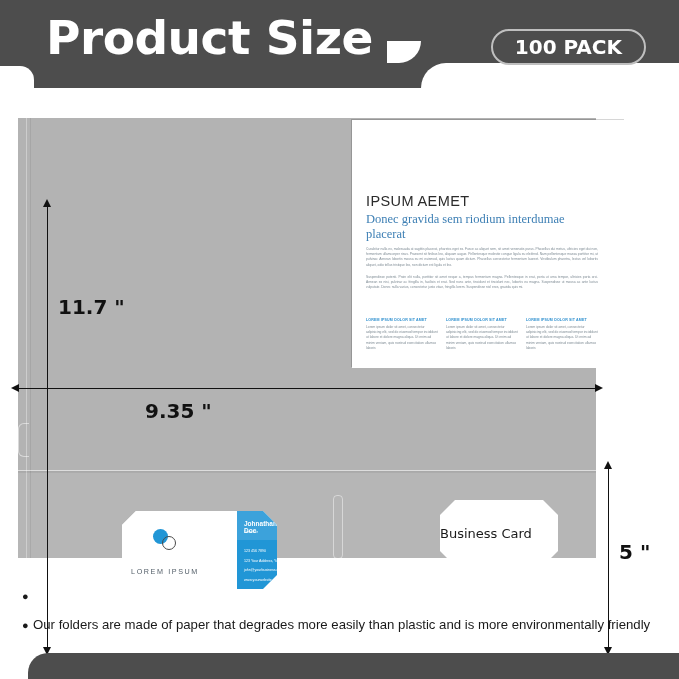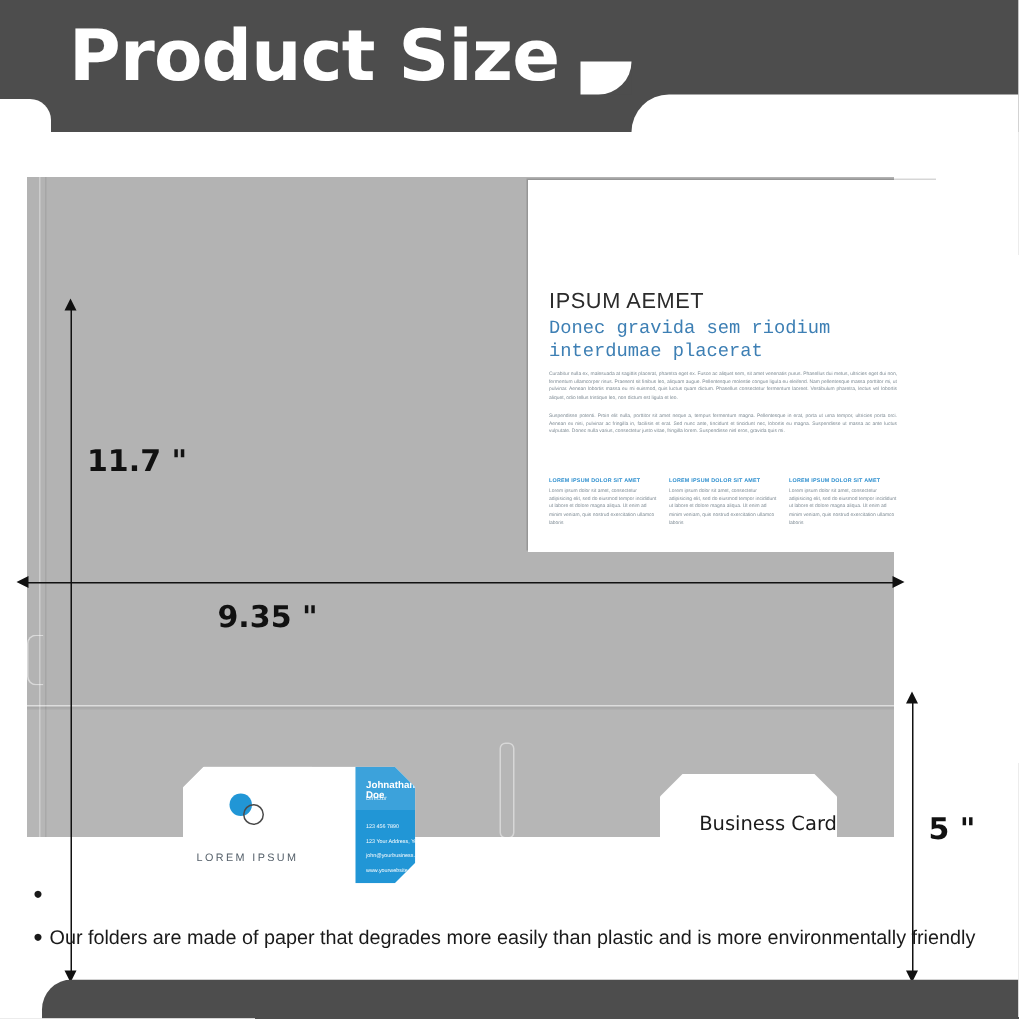--- a/index.html
+++ b/index.html
@@ -175,21 +175,21 @@
     letter-spacing: 0.4px;
     font-family: "Liberation Sans", sans-serif;
   }
   .doc-sub {
     position: absolute;
     left: 0; top: 92px;
     width: 210px;
     font-size: 12.5px;
     line-height: 15px;
     color: #3d7fb4;
-    font-family: Liberation Mono, monospace;
+    font-family: Liberation Serif, serif;
   }
   .doc-body {
     position: absolute;
     left: 0; top: 127px;
     width: 232px;
     font-size: 3.3px;
     line-height: 5.2px;
     color: #7d8a93;
     text-align: justify;
     font-family: "Liberation Sans", sans-serif;
@@ -300,28 +300,28 @@
     font-size: 3.6px;
     line-height: 9.5px;
     color: #ffffff;
     white-space: nowrap;
     font-family: "Liberation Sans", sans-serif;
   }
 
   
   .bslot {
     position: absolute;
-    left: 440px; top: 428px;
+    left: 440px; top: 412px;
     width: 118px; height: 66px;
     background: #ffffff;
     clip-path: polygon(15px 0, calc(100% - 15px) 0, 100% 15px, 100% calc(100% - 15px),
                        calc(100% - 15px) 100%, 15px 100%, 0 calc(100% - 15px), 0 15px);
     display: flex;
     align-items: center;
-    justify-content: flex-end;
+    justify-content: flex-start;
   }
   .bslot-text {
     font-size: 13px;
     color: #1a1a1a;
     font-family: "DejaVu Sans", sans-serif;
     white-space: nowrap;
   }
 
   
   .dim-v {
@@ -425,20 +425,21 @@
 </head>
 <body>
 
 <div class="header-wrap">
   <div class="header-dark"></div>
   <div class="hdr-notch-left"></div>
   <div class="hdr-swoop-cut"></div>
   <div class="hdr-swoop-round"></div>
   <div class="hdr-swoop"></div>
   <div class="product-title">Product Size</div>
+  <div class="pack-badge">100 PACK</div>
 </div>
 
 <div class="folder-stage">
 
   <div class="folder"></div>
   <div class="spine"></div>
   <div class="spine2"></div>
   <div class="left-tab"></div>
   <div class="pocket-face"></div>
   <div class="pocket-fold"></div>

